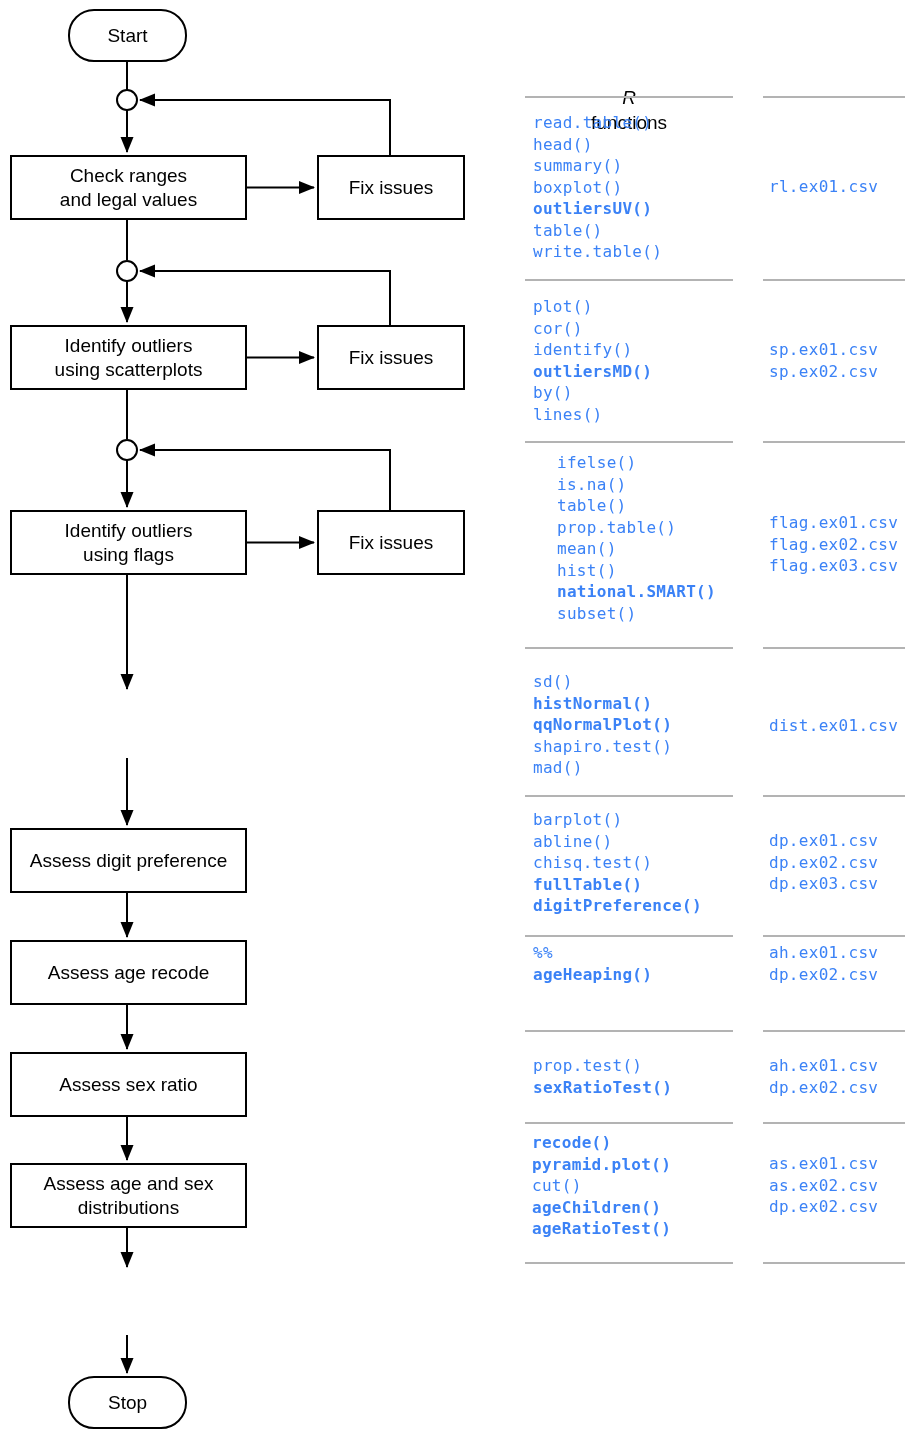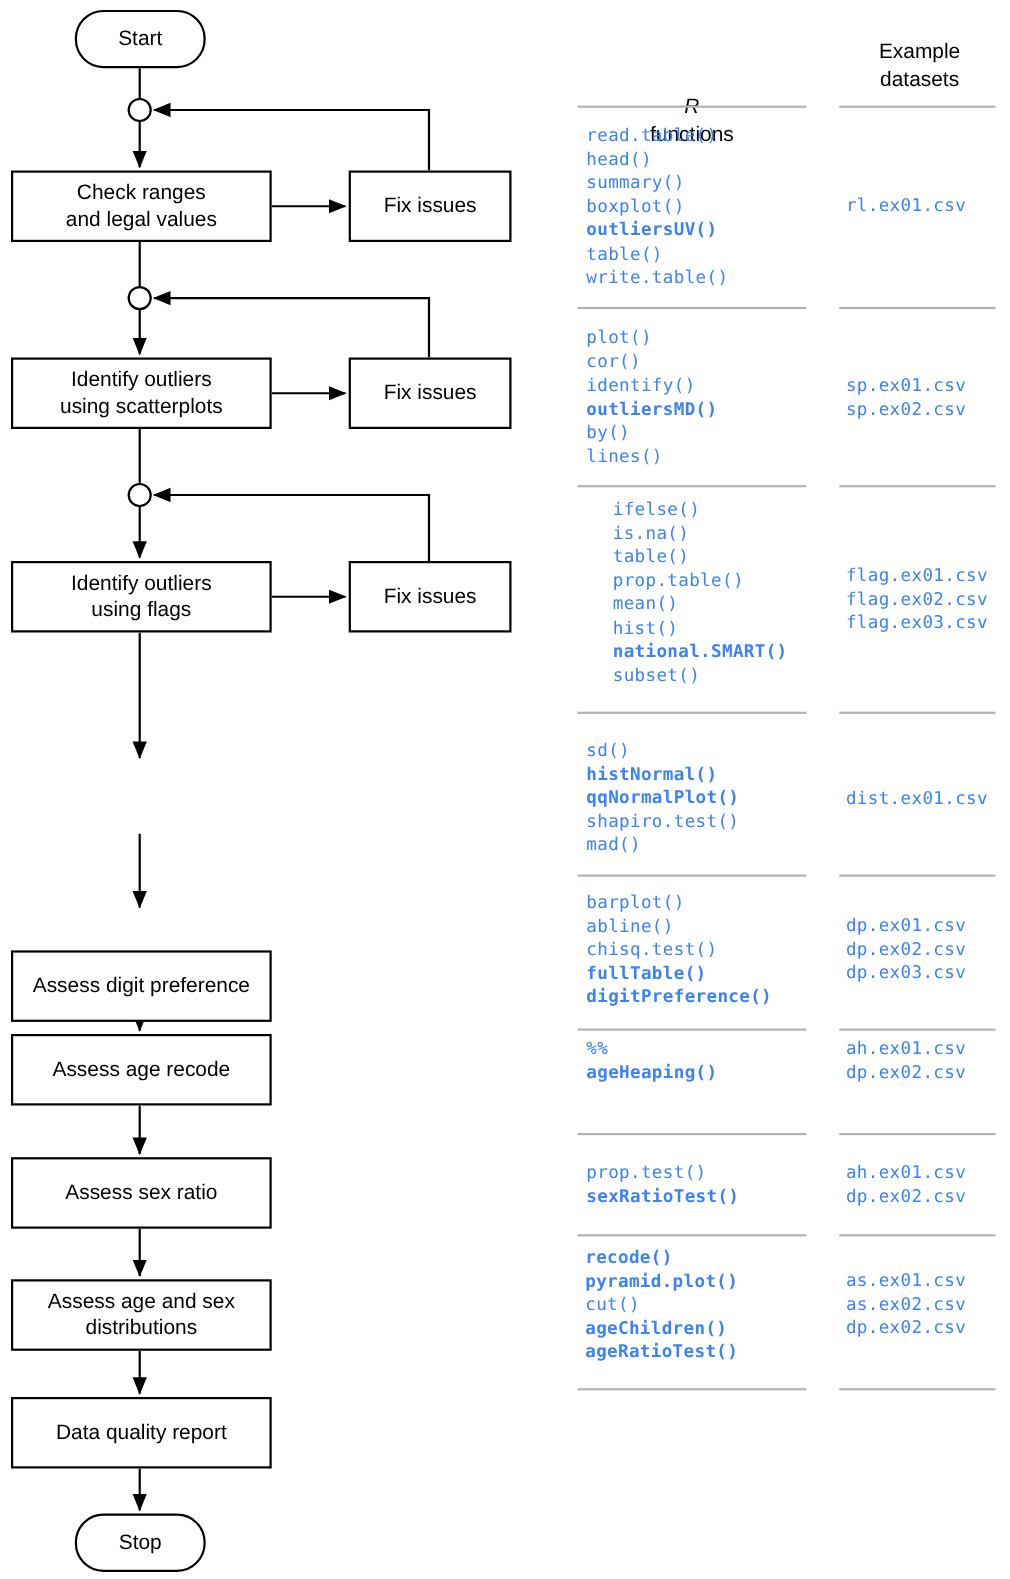--- a/index.html
+++ b/index.html
@@ -83,45 +83,41 @@
 
   <div class="node" style="left:10px;top:155px;width:237px;height:65px;">
     <span>Check ranges
 and legal values</span></div>
   <div class="node" style="left:10px;top:325px;width:237px;height:65px;">
     <span>Identify outliers
 using scatterplots</span></div>
   <div class="node" style="left:10px;top:510px;width:237px;height:65px;">
     <span>Identify outliers
 using flags</span></div>
-  <div class="node" style="left:10px;top:828px;width:237px;height:65px;margin-top:36px;">
+  <div class="node" style="left:10px;top:828px;width:237px;height:65px;">
     <span>Assess digit preference</span></div>
   <div class="node" style="left:10px;top:940px;width:237px;height:65px;">
     <span>Assess age recode</span></div>
   <div class="node" style="left:10px;top:1052px;width:237px;height:65px;">
     <span>Assess sex ratio</span></div>
   <div class="node" style="left:10px;top:1163px;width:237px;height:65px;">
     <span>Assess age and sex
 distributions</span></div>
-  <div class="node" style="left:10px;top:1270px;width:237px;height:65px;">
-    <span>Data quality report</span></div>
 
   <div class="node" style="left:317px;top:155px;width:148px;height:65px;">
     <span>Fix issues</span></div>
   <div class="node" style="left:317px;top:325px;width:148px;height:65px;">
     <span>Fix issues</span></div>
   <div class="node" style="left:317px;top:510px;width:148px;height:65px;">
     <span>Fix issues</span></div>
 
   <div class="col-header" style="left:525px;top:60px;width:208px;">
     <i>R</i>
     <span>functions</span>
   </div>
-  <div class="col-header" style="left:763px;top:35px;width:146px;">Example
-datasets</div>
 
   <div id="table-layer">
       <div class="rule" style="left: 525px; top: 96px; width: 208px;"></div>
       <div class="rule" style="left: 763px; top: 96px; width: 142px;"></div>
       <div class="rule" style="left: 525px; top: 279px; width: 208px;"></div>
       <div class="rule" style="left: 763px; top: 279px; width: 142px;"></div>
       <div class="rule" style="left: 525px; top: 441px; width: 208px;"></div>
       <div class="rule" style="left: 763px; top: 441px; width: 142px;"></div>
       <div class="rule" style="left: 525px; top: 647px; width: 208px;"></div>
       <div class="rule" style="left: 763px; top: 647px; width: 142px;"></div>

